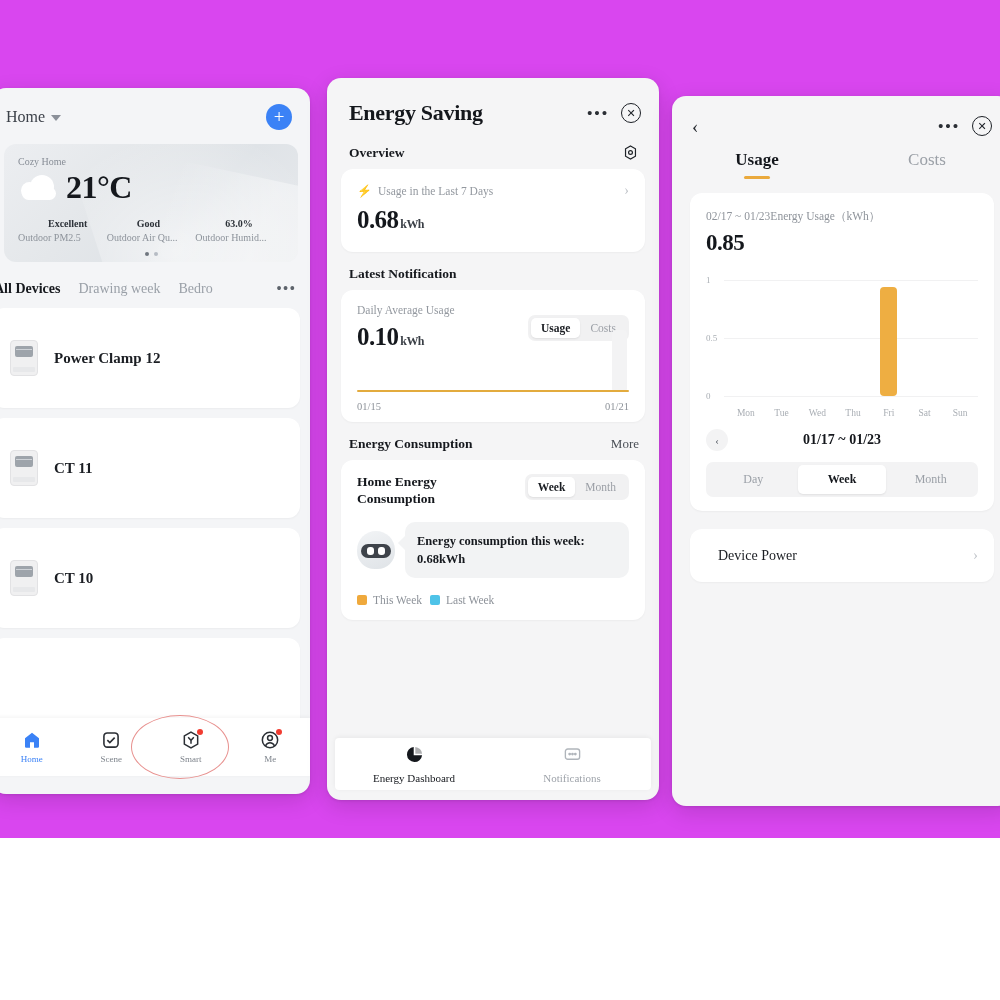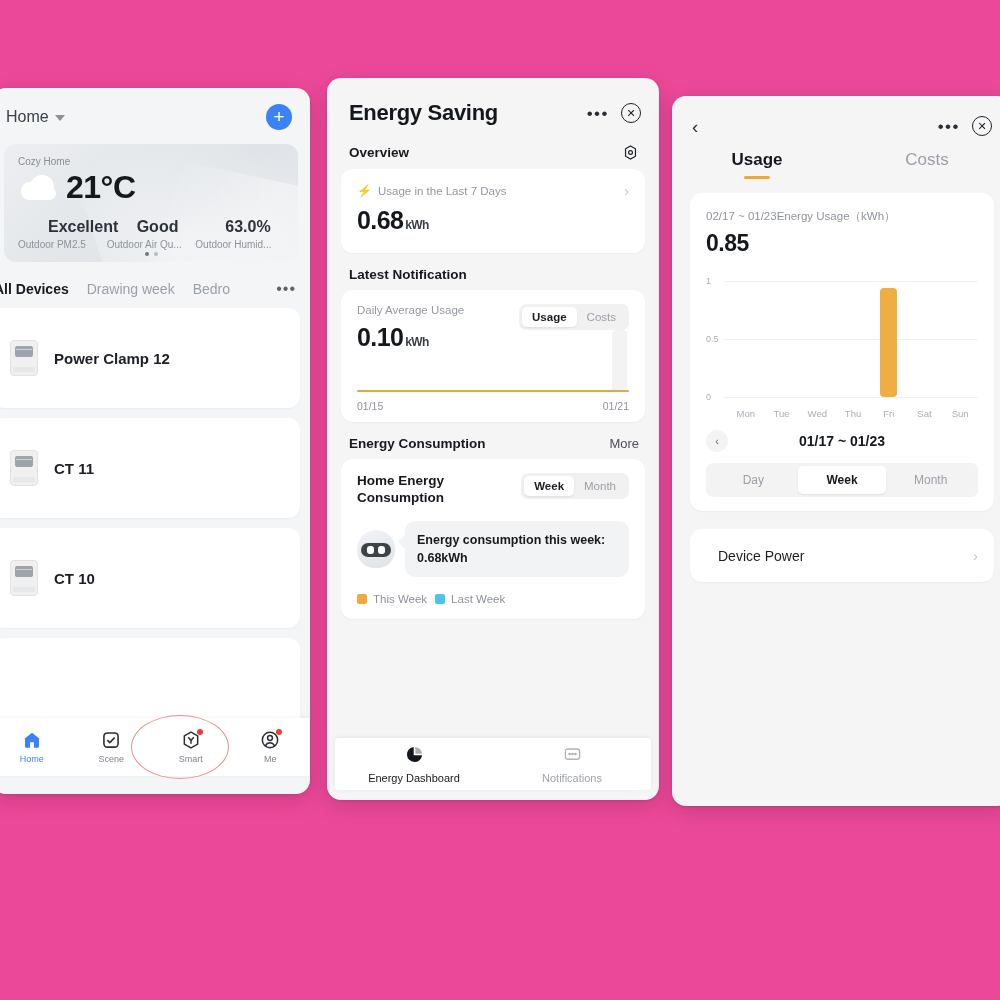--- a/index.html
+++ b/index.html
@@ -2,21 +2,21 @@
 <html><head>
 <meta charset="utf-8">
 <style>
   * { box-sizing: border-box; margin: 0; padding: 0; }
   html, body {
     width: 1000px; height: 1000px;
     background: #ffffff;
     font-family: "Liberation Sans", sans-serif;
     overflow: hidden;
   }
-  .canvas { position: relative; width: 1000px; height: 1000px; background: #ec4899; }
+  .canvas { position: relative; width: 1000px; height: 838px; background: #d946ef; font-family: Liberation Serif, serif; }
 
   
   .panel {
     position: absolute;
     background: #f6f6f7;
     border-radius: 14px;
     overflow: hidden;
     box-shadow: 0 6px 22px rgba(0,0,0,0.14), 0 1px 3px rgba(0,0,0,0.10);
   }
   .panel-inner { position: absolute; inset: 0; overflow: hidden; }
@@ -64,21 +64,21 @@
   .cloud-ico { position:relative; width:44px; height:26px; }
   .cloud-ico i {
     position:absolute; background:#fff; border-radius:50%; display:block;
   }
   .cloud-ico i:nth-child(1){ width:24px;height:24px; left:12px; top:0; }
   .cloud-ico i:nth-child(2){ width:17px;height:17px; left:3px; top:7px; }
   .cloud-ico i:nth-child(3){ width:34px;height:13px; left:4px; top:12px; border-radius:8px;}
   .temp { font-size:32px; font-weight:700; color:#15181d; letter-spacing:-0.5px;}
   .w-stats { display:flex; margin-top:12px; position:relative; z-index:2;}
   .w-stat { width:33.33%; }
-  .w-stat .v { font-size:16px; font-weight:700; color:#2d3239;padding-left:30px; }
+  .w-stat .v { font-size:10px; font-weight:700; color:#2d3239;padding-left:30px; }
   .w-stat .l { font-size:10px; color:#8d939b; margin-top:3px; white-space:nowrap; overflow:hidden; text-overflow:ellipsis;}
   .dots { position:absolute; bottom:6px; left:0; right:0; display:flex; justify-content:center; gap:5px; z-index:3;}
   .dots span { width:4px;height:4px;border-radius:50%;background:#b6bcc4;}
   .dots span.on { background:#6f767f; }
 
   .room-tabs { display:flex; align-items:center; gap:18px; padding: 18px 14px 10px 2px; }
   .room-tab { font-size:14px; color:#9aa0a8; white-space:nowrap; }
   .room-tab.active { color:#16191e; font-weight:700; }
   .room-tab.clipped { overflow:hidden; max-width:50px; }
   .room-more { font-size:16px; color:#5d636b; letter-spacing:1px; margin-left:auto; }
@@ -355,21 +355,21 @@
         <div class="big-val">
           <span>0.68</span><span class="unit">kWh</span>
         </div>
       </div>
 
       <div class="sec-head">
         <div class="sec-title">Latest Notification</div>
       </div>
 
       <div class="card c-notif">
-        <div class="c-row" style="align-items:flex-start;">
+        <div class="c-row" style="align-items:center;">
           <div>
             <div class="c-sub">Daily Average Usage</div>
             <div class="big-val">
               <span>0.10</span><span class="unit">kWh</span>
             </div>
           </div>
           <div class="toggle" style="margin-left:auto;">
             <div class="on">Usage</div>
             <div>Costs</div>
           </div>

